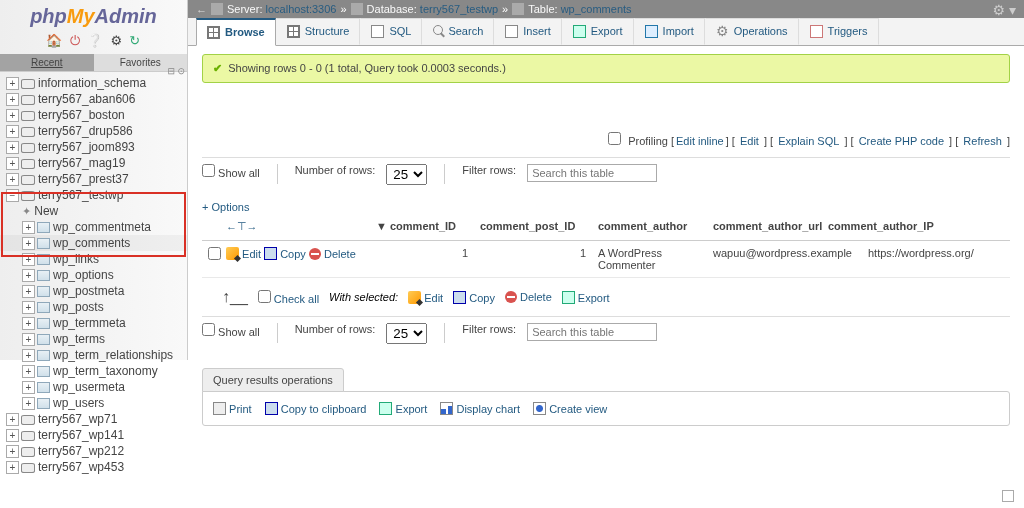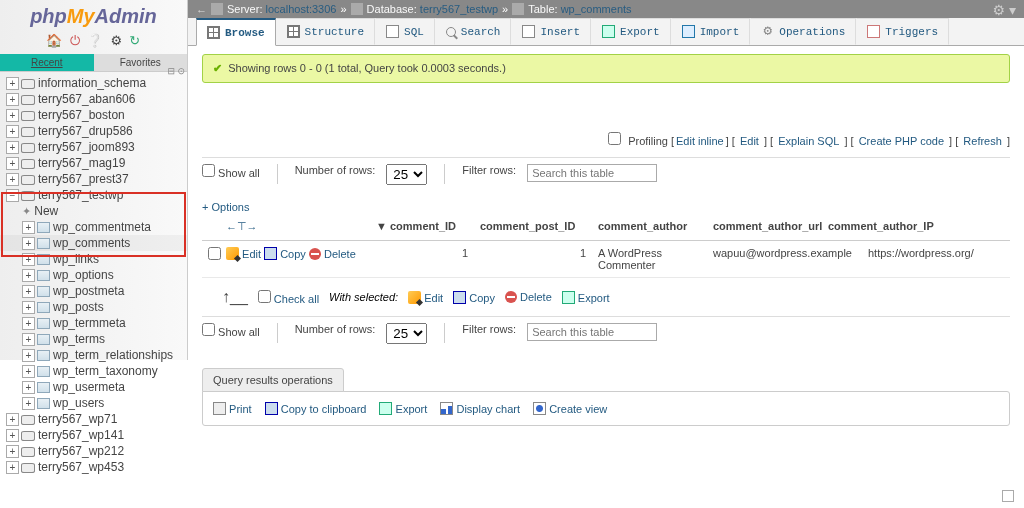--- a/index.html
+++ b/index.html
@@ -8,42 +8,42 @@
 
 .sidebar { position: absolute; left: 0; top: 0; width: 188px; height: 360px; background: linear-gradient(to right, #eee, #f9f9f9); border-right: 1px solid #ccc; }
 .logo { text-align: center; padding: 5px 0 3px; }
 .logo-php { color: #666699; font-family: Arial; font-size: 20px; font-weight: bold; font-style: italic; }
 .logo-my { color: #f89b0e; font-family: Arial; font-size: 20px; font-weight: bold; font-style: italic; }
 .logo-admin { color: #666699; font-family: Arial; font-size: 20px; font-weight: bold; font-style: italic; }
 .quick-icons { text-align: center; padding: 2px 0 5px; }
 .quick-icons span { display: inline-block; margin: 0 2px; font-size: 13px; cursor: pointer; }
 .tabs-sidebar { display: flex; border-bottom: 1px solid #ccc; background: #ddd; }
 .tabs-sidebar .tab { flex: 1; text-align: center; padding: 3px; font-size: 10px; cursor: pointer; }
-.tabs-sidebar .tab:first-child { background: #14b8a6; text-decoration: underline; }
+.tabs-sidebar .tab:first-child { background: #a3a3a3; text-decoration: underline; }
 .collapse-toggle { position: absolute; right: 2px; top: 66px; font-size: 9px; color: #888; }
 .tree { padding-top: 3px; overflow: hidden; }
 .tree-node { padding: 1px 0 1px 6px; white-space: nowrap; cursor: pointer; display: flex; align-items: center; }
 .tree-node.indent1 { padding-left: 22px; }
 .tree-node.selected { background: rgba(0,0,0,0.04); }
 .exp { display: inline-block; width: 13px; height: 13px; border: 1px solid #aaa; background: #fff; text-align: center; line-height: 11px; font-size: 10px; color: #555; margin-right: 2px; }
 .dbicon { display: inline-block; width: 14px; height: 11px; margin-right: 3px; position: relative; }
 .dbicon::before { content: ""; position: absolute; width: 12px; height: 8px; border: 1px solid #888; border-radius: 3px/2px; top: 1px; background: #eee; }
 .tblicon { display: inline-block; width: 13px; height: 11px; margin-right: 3px; background: linear-gradient(#e8f0f5,#d0e0ea); border: 1px solid #8fa8ba; }
 .newicon { margin-right: 3px; color: #888; font-size: 11px; }
 .tree-label { font-size: 12px; }
 .highlight-box { position: absolute; border: 2px solid #d93025; pointer-events: none; }
 .hl1 { left: 1px; top: 192px; width: 185px; height: 65px; }
 
 .main { position: absolute; left: 188px; top: 0; right: 0; height: 508px; background: #fff; }
 .breadcrumb { background: #888; color: #fff; padding: 3px 8px; font-size: 11px; display: flex; align-items: center; gap: 4px; }
 .bc-icon { display: inline-block; width: 12px; height: 12px; background: #aaa; }
 .bc-item { opacity: 0.95; }
 .top-gear { position: absolute; top: 2px; right: 8px; color: #ccc; font-size: 14px; }
 .tabbar { background: #f3f3f3; border-bottom: 1px solid #aaa; display: flex; padding-left: 8px; }
-.tabbar .tab { padding: 6px 10px; display: flex; align-items: center; gap: 5px; border: 1px solid transparent; cursor: pointer; font-size: 11px; color: #235a81; background: #f3f3f3; border-top: 1px solid #ddd; border-right: 1px solid #ddd; font-family: Liberation Mono, monospace; }
+.tabbar .tab { padding: 6px 10px; display: flex; align-items: flex-start; gap: 5px; border: 1px solid transparent; cursor: pointer; font-size: 11px; color: #235a81; background: #f3f3f3; border-top: 1px solid #ddd; border-right: 1px solid #ddd; }
 .tabbar .tab.active { background: #fff; border: 1px solid #aaa; border-bottom: 1px solid #fff; border-top: 2px solid #235a81; margin-bottom: -1px; font-weight: bold; }
 
 .content { padding: 8px 14px; }
 .msg-ok { background: #ebf8a4; border: 1px solid #a2d246; border-radius: 3px; padding: 7px 10px; margin-bottom: 5px; }
 .msg-ok::before { content: "✔"; color: #6ab000; margin-right: 6px; font-weight: bold; }
 .sql-text { font-family: monospace; font-size: 10px; color: #999; margin: 4px 0 10px 0; }
 .sql-text .kw { color: #909; }
 .sql-text .tbl { color: #29a329; }
 .action-row { text-align: right; padding: 4px 0 10px; color: #444; margin-top: 45px; }
 .action-row .chk { margin-right: 4px; }

